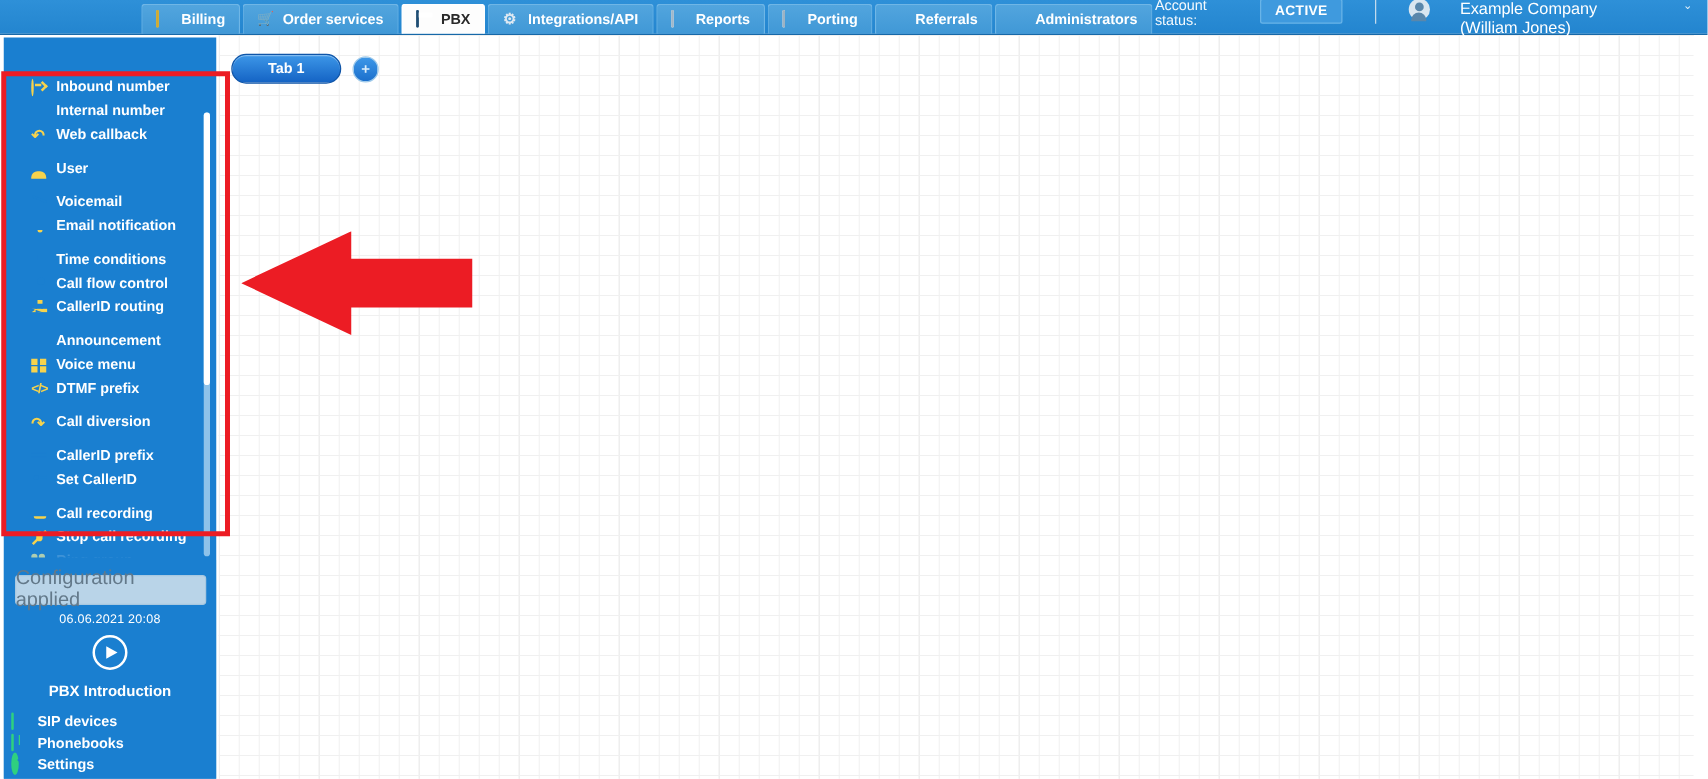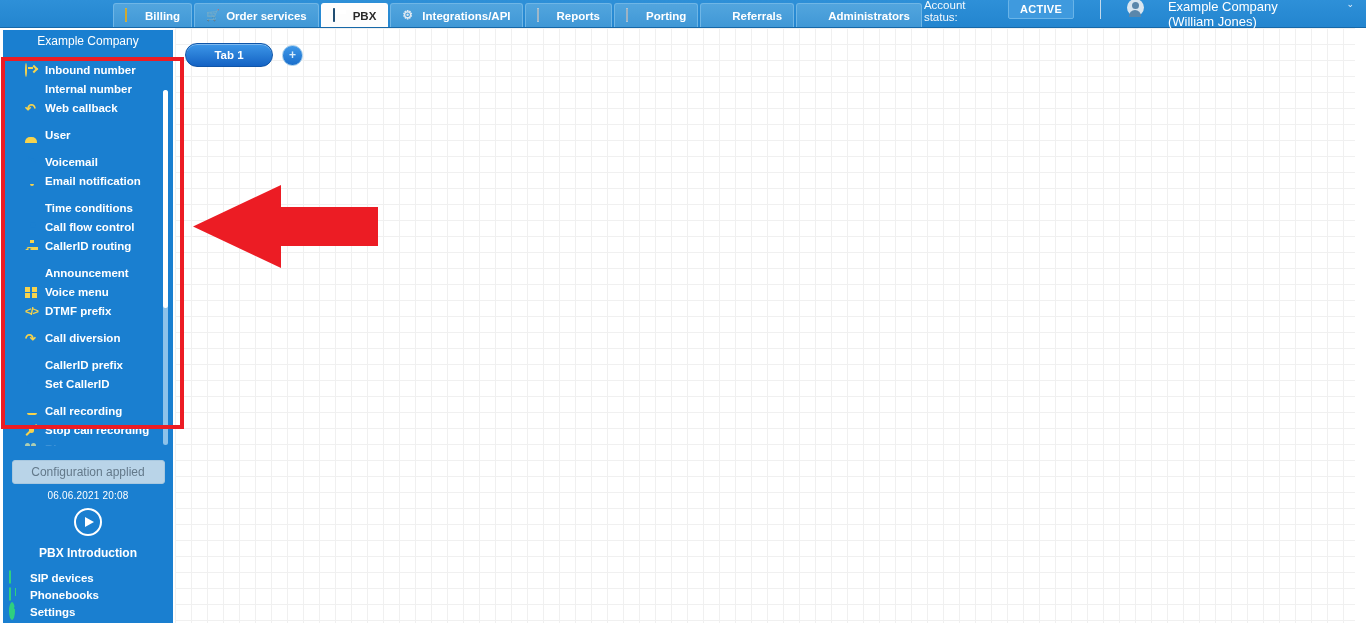--- a/index.html
+++ b/index.html
@@ -214,21 +214,21 @@
     position: absolute; left: 0; top: 418px;
     width: 170px; height: 175px;
     background: #1a7fd0;
     padding-top: 12px;
   }
   .cfg-btn {
     margin: 0 auto; width: 153px; height: 24px;
     background: #b9d4e8;
     border: 1px solid #a8c8e0;
     border-radius: 3px;
-    color: #63798a; font-size: 12px;
+    color: #63798a; font-size: 16px;
     display: flex; align-items: center; justify-content: center;
     cursor: pointer;
   }
   .cfg-time {
     text-align: center; color: #ffffff;
     font-size: 10px; margin-top: 6px; letter-spacing: .2px;
   }
   .play-wrap { display: flex; justify-content: center; margin-top: 7px; }
   .play-btn {
     width: 28px; height: 28px; border-radius: 50%;
@@ -329,21 +329,20 @@
 </div>
 
 <div class="red-arrow">
   <svg width="185" height="83" viewBox="0 0 185 83" xmlns="http://www.w3.org/2000/svg">
     <polygon points="0,41.5 88,0 88,22 185,22 185,61 88,61 88,83" fill="#ec1c24"></polygon>
   </svg>
 </div>
 
 <div class="sidebar">
 
-  <div class="sb-title">Example Company</div>
 
   <div class="sb-scrollarea">
     <div class="sb-list">
 
       <div class="sb-item">
         <span class="sb-ico"><span class="g-inbound"></span></span>
         <span class="sb-label">Inbound number</span>
       </div>
       <div class="sb-item">
         <span class="sb-ico"><span class="g-pin"></span></span>

